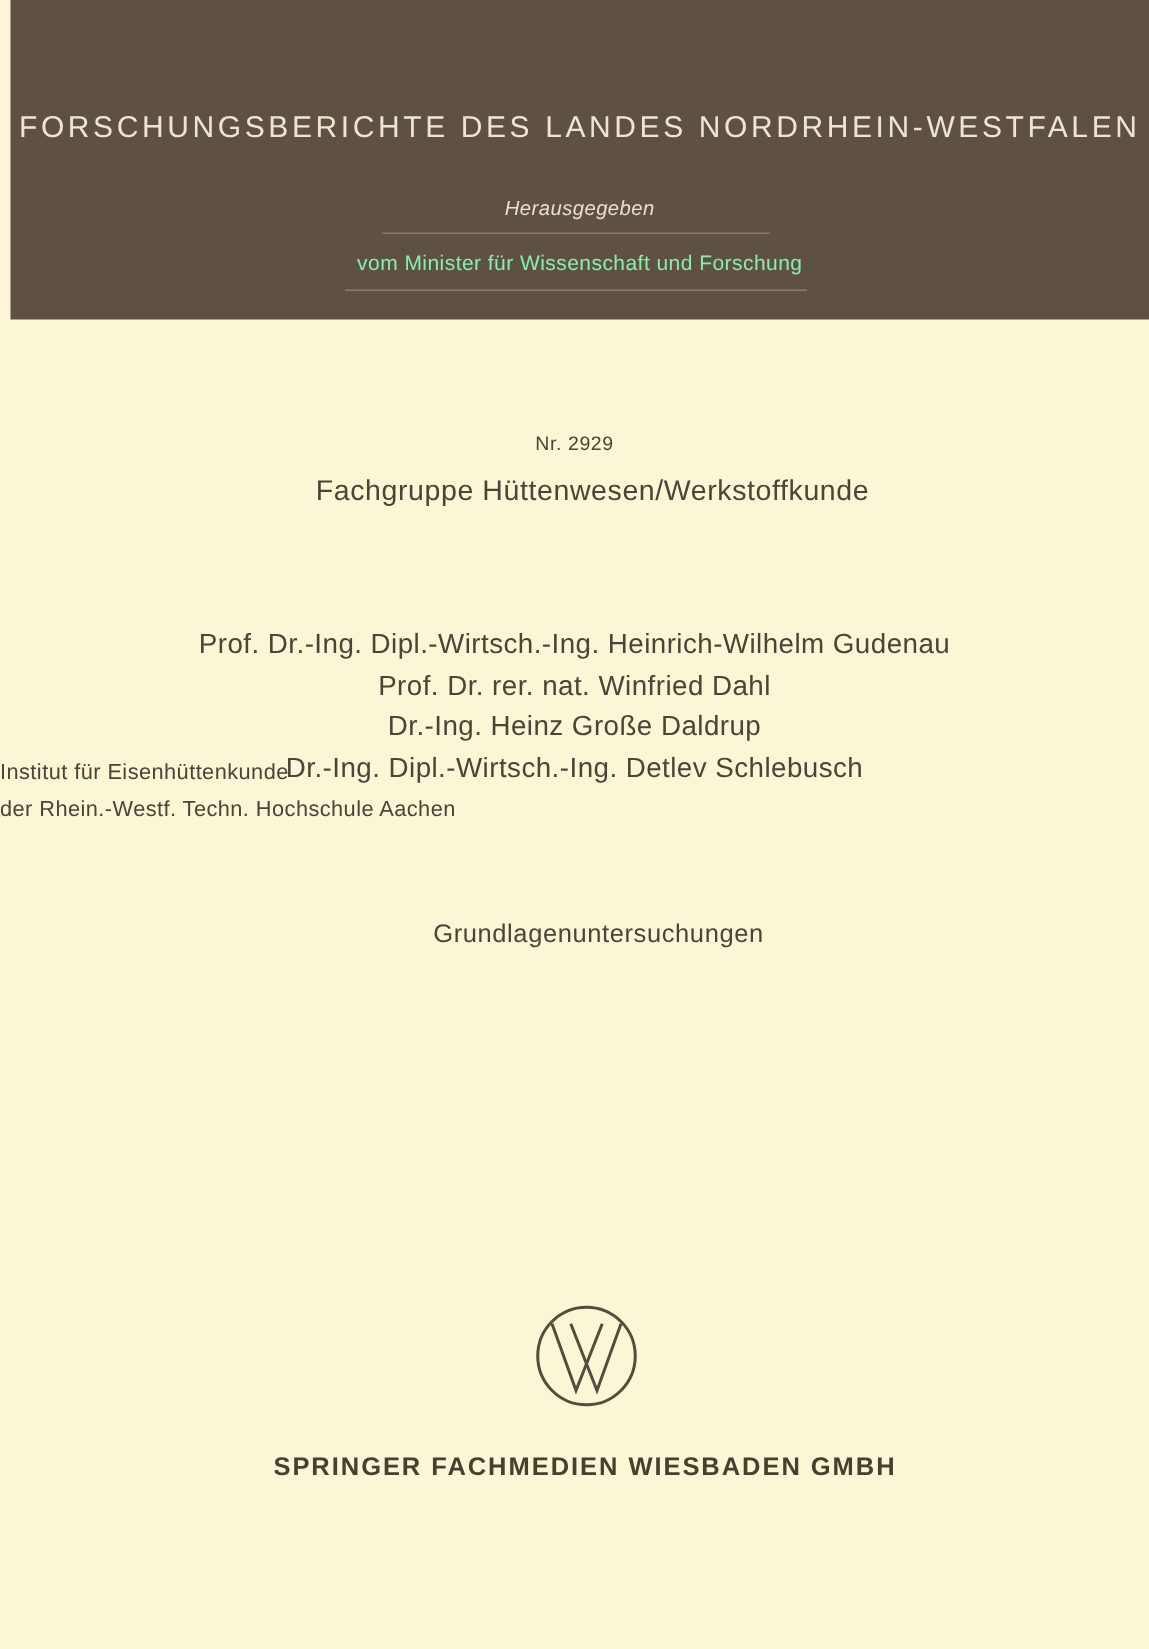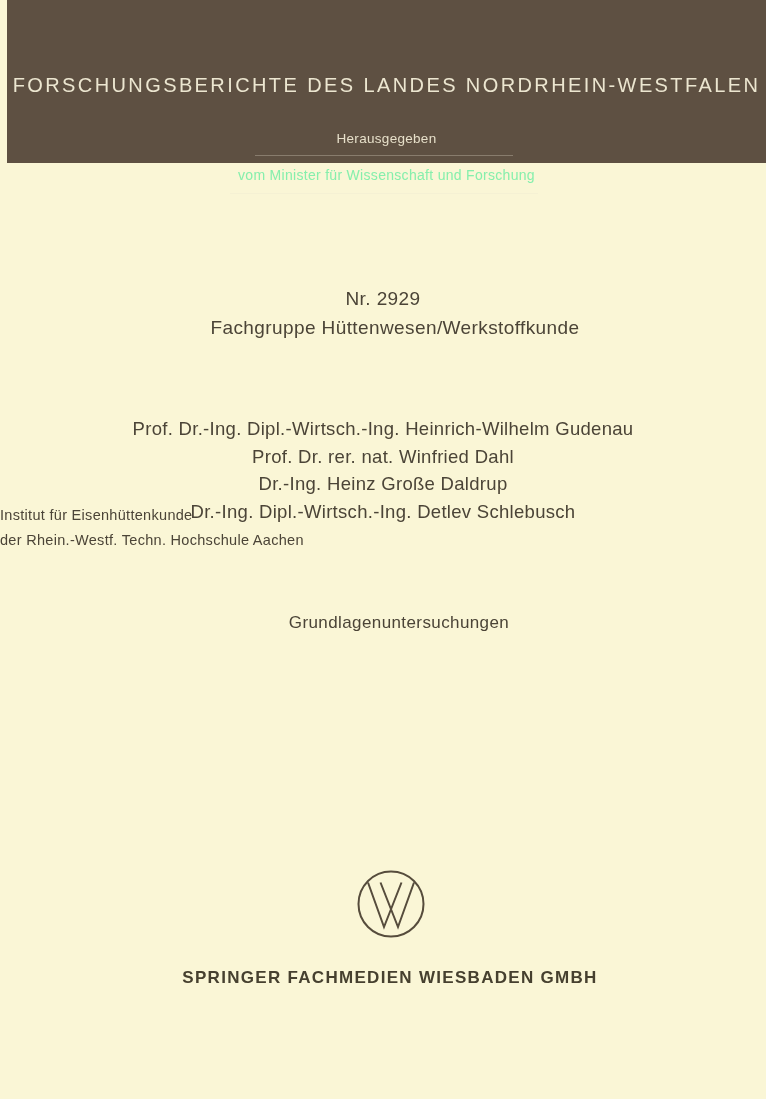--- a/index.html
+++ b/index.html
@@ -9,41 +9,42 @@
     font-family: "Liberation Sans", sans-serif;
     position: relative;
     overflow: hidden;
   }
   .page { position: absolute; inset: 0; }
 
   
   .banner {
     position: absolute;
     left: 7px; top: 0; right: 0;
-    height: 163px;
+    height: 213px;
     background: #5e5042;
     color: #ece6d0;
   }
   .series-title {
     position: absolute;
     left: 0; right: 0; top: 74px;
     text-align: center;
     font-size: 20px;
     letter-spacing: 2.4px;
     font-weight: 400;
     color: #ece6d0;
     white-space: nowrap;
   }
   .edited-by {
     position: absolute;
     left: 0; right: 0; top: 131px;
     text-align: center;
     font-size: 13.5px;
     letter-spacing: 0.3px;
     color: #e7e0ca;
+    font-style: italic;
   }
   .rule {
     position: absolute;
     height: 1px;
     background: rgba(236, 230, 208, 0.30);
   }
   .rule-1 { top: 155px; left: 50%; width: 258px; margin-left: -132px; }
   .rule-2 { top: 193px; left: 50%; width: 308px; margin-left: -157px; }
   .editor {
     position: absolute;
@@ -52,21 +53,21 @@
     font-size: 14px;
     letter-spacing: 0.3px;
     color: #86efac;
   }
 
   
   .ink { color: #4b4437; }
 
   .report-number {
     position: absolute; left: 0; right: 0; top: 288px;
-    text-align: center; font-size: 19px; letter-spacing: 0.4px;
+    text-align: center; font-size: 13px; letter-spacing: 0.4px;
   }
   .report-group {
     position: absolute; left: 0; right: 0; top: 317px;
     text-align: center; font-size: 19px; letter-spacing: 0.4px; padding-left: 24px;
   }
 
   .authors {
     position: absolute; left: 0; right: 0; top: 378px;
     text-align: center; font-size: 18.5px; line-height: 27.6px;
     letter-spacing: 0.3px;

